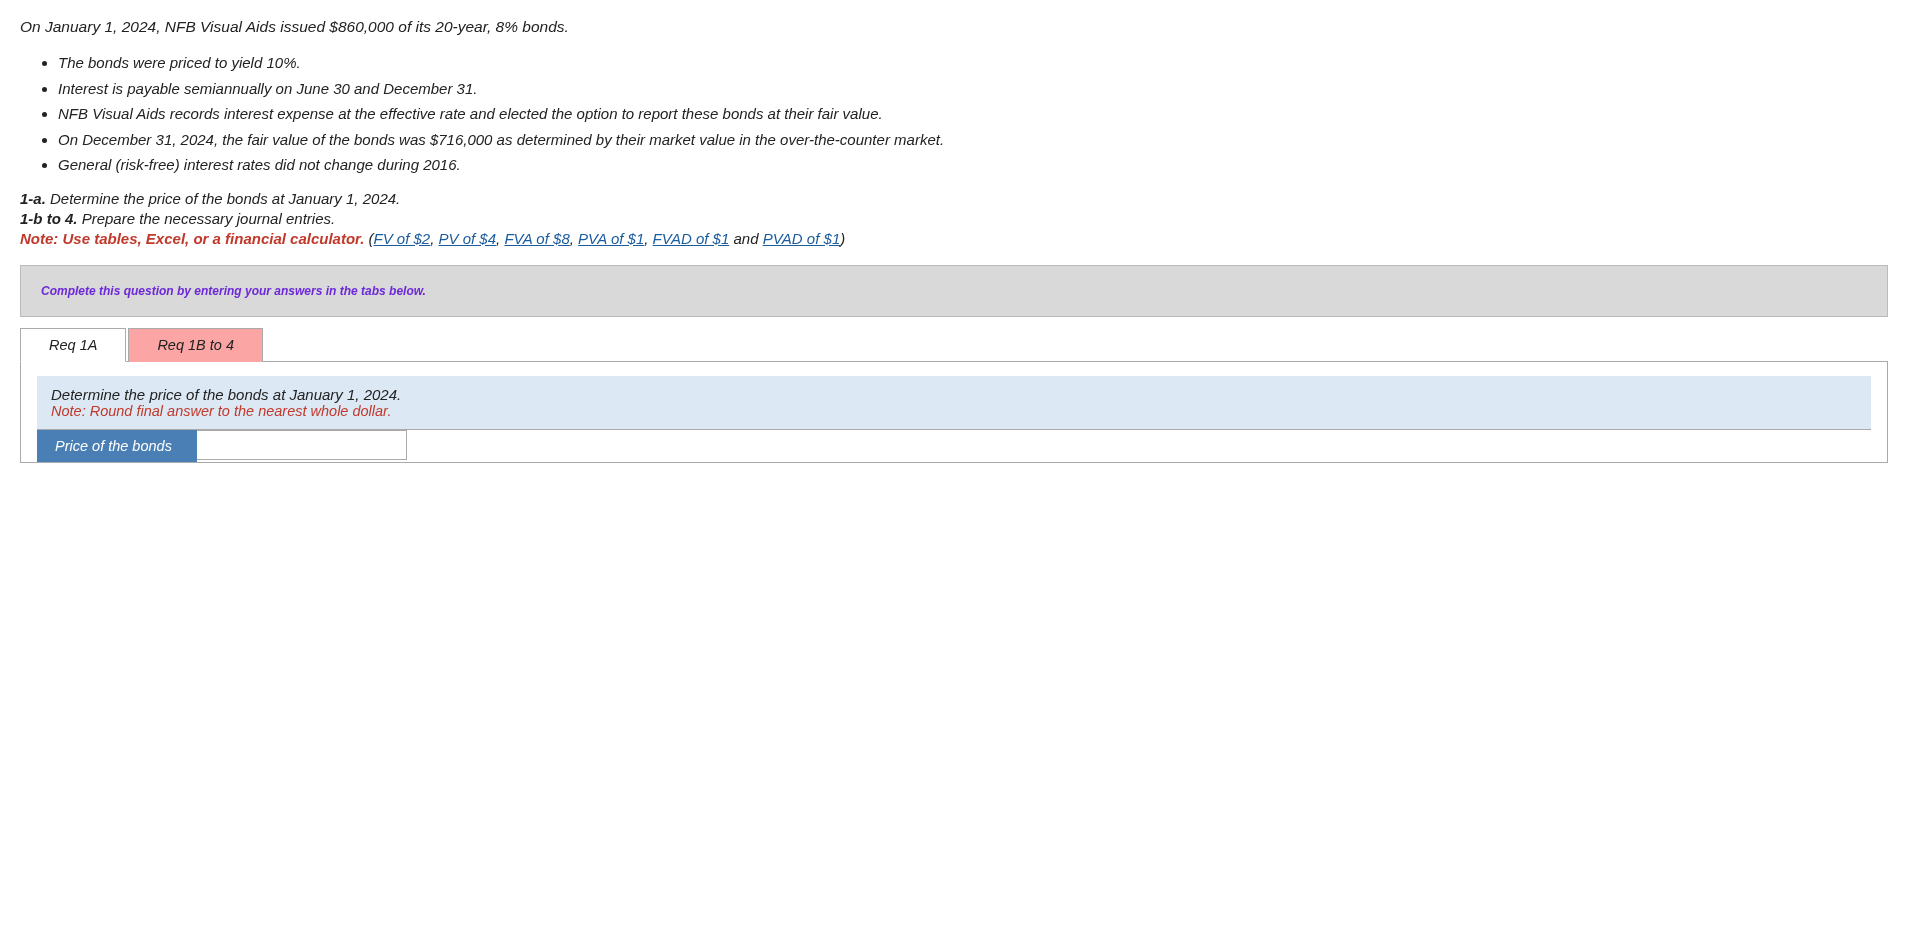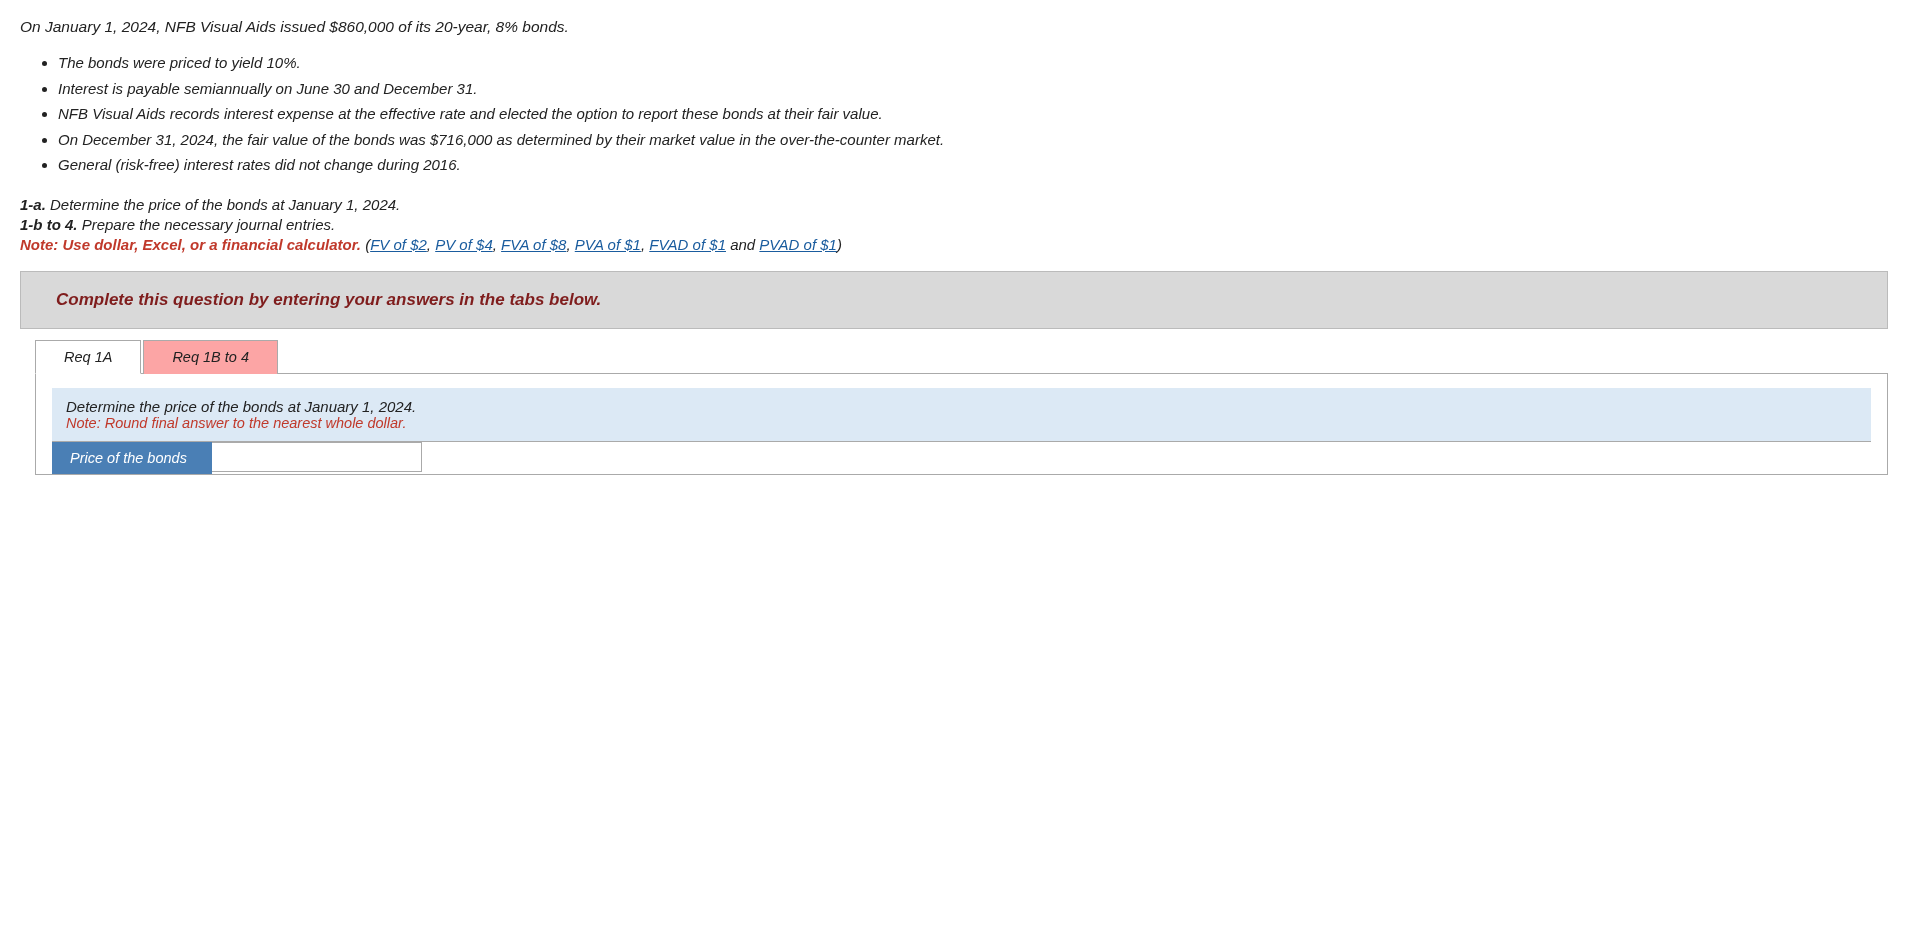--- a/index.html
+++ b/index.html
@@ -17,21 +17,21 @@
       max-width: 1908px;
     }
     .intro-text {
       font-size: 15.5px;
       margin-bottom: 14px;
       color: #222;
     }
     .bullet-list {
       list-style: disc;
       margin-left: 38px;
-      margin-bottom: 18px;
+      margin-bottom: 12px;
       line-height: 1.7;
     }
     .bullet-list li {
       font-size: 15px;
       color: #222;
     }
     .required-section {
       margin-bottom: 6px;
     }
     .required-label {
@@ -55,30 +55,29 @@
       font-size: 15px;
       margin-bottom: 18px;
     }
     .note-links a {
       color: #1a5c9e;
       text-decoration: underline;
     }
     .complete-box {
       background: #d9d9d9;
       border: 1px solid #bbb;
-      padding: 18px 35px;
+      padding: 18px 20px;
       margin-bottom: 0;
       font-weight: bold;
-      font-size: 17px;
-      color: #7f1d1d;
+      font-size: 12px;
+      color: #6d28d9;
       margin-top: 10px;
     }
     .tabs-container {
       margin-top: 0;
-      margin-left: 15px;
     }
     .tabs-row {
       display: flex;
       border-bottom: 1px solid #aaa;
       margin-top: 10px;
     }
     .tab {
       padding: 8px 28px;
       border: 1px solid #aaa;
       border-bottom: none;
@@ -151,21 +150,21 @@
 </ul>
 
 <div class="required-section">
   <div class="req-line">
     <b>1-a.</b><span> Determine the price of the bonds at January 1, 2024.</span>
   </div>
   <div class="req-line">
     <b>1-b to 4.</b><span> Prepare the necessary journal entries.</span>
   </div>
   <div class="note-links">
-    <span class="note-red">Note: Use dollar, Excel, or a financial calculator.</span>
+    <span class="note-red">Note: Use tables, Excel, or a financial calculator.</span>
     <span> (</span><a href="#">FV of $2</a>, <a href="#">PV of $4</a>, <a href="#">FVA of $8</a>, <a href="#">PVA of $1</a>, <a href="#">FVAD of $1</a> and <a href="#">PVAD of $1</a>)
   </div>
 </div>
 
 <div class="complete-box">
   <span>Complete this question by entering your answers in the tabs below.</span>
 </div>
 
 <div class="tabs-container">
   <div class="tabs-row">

